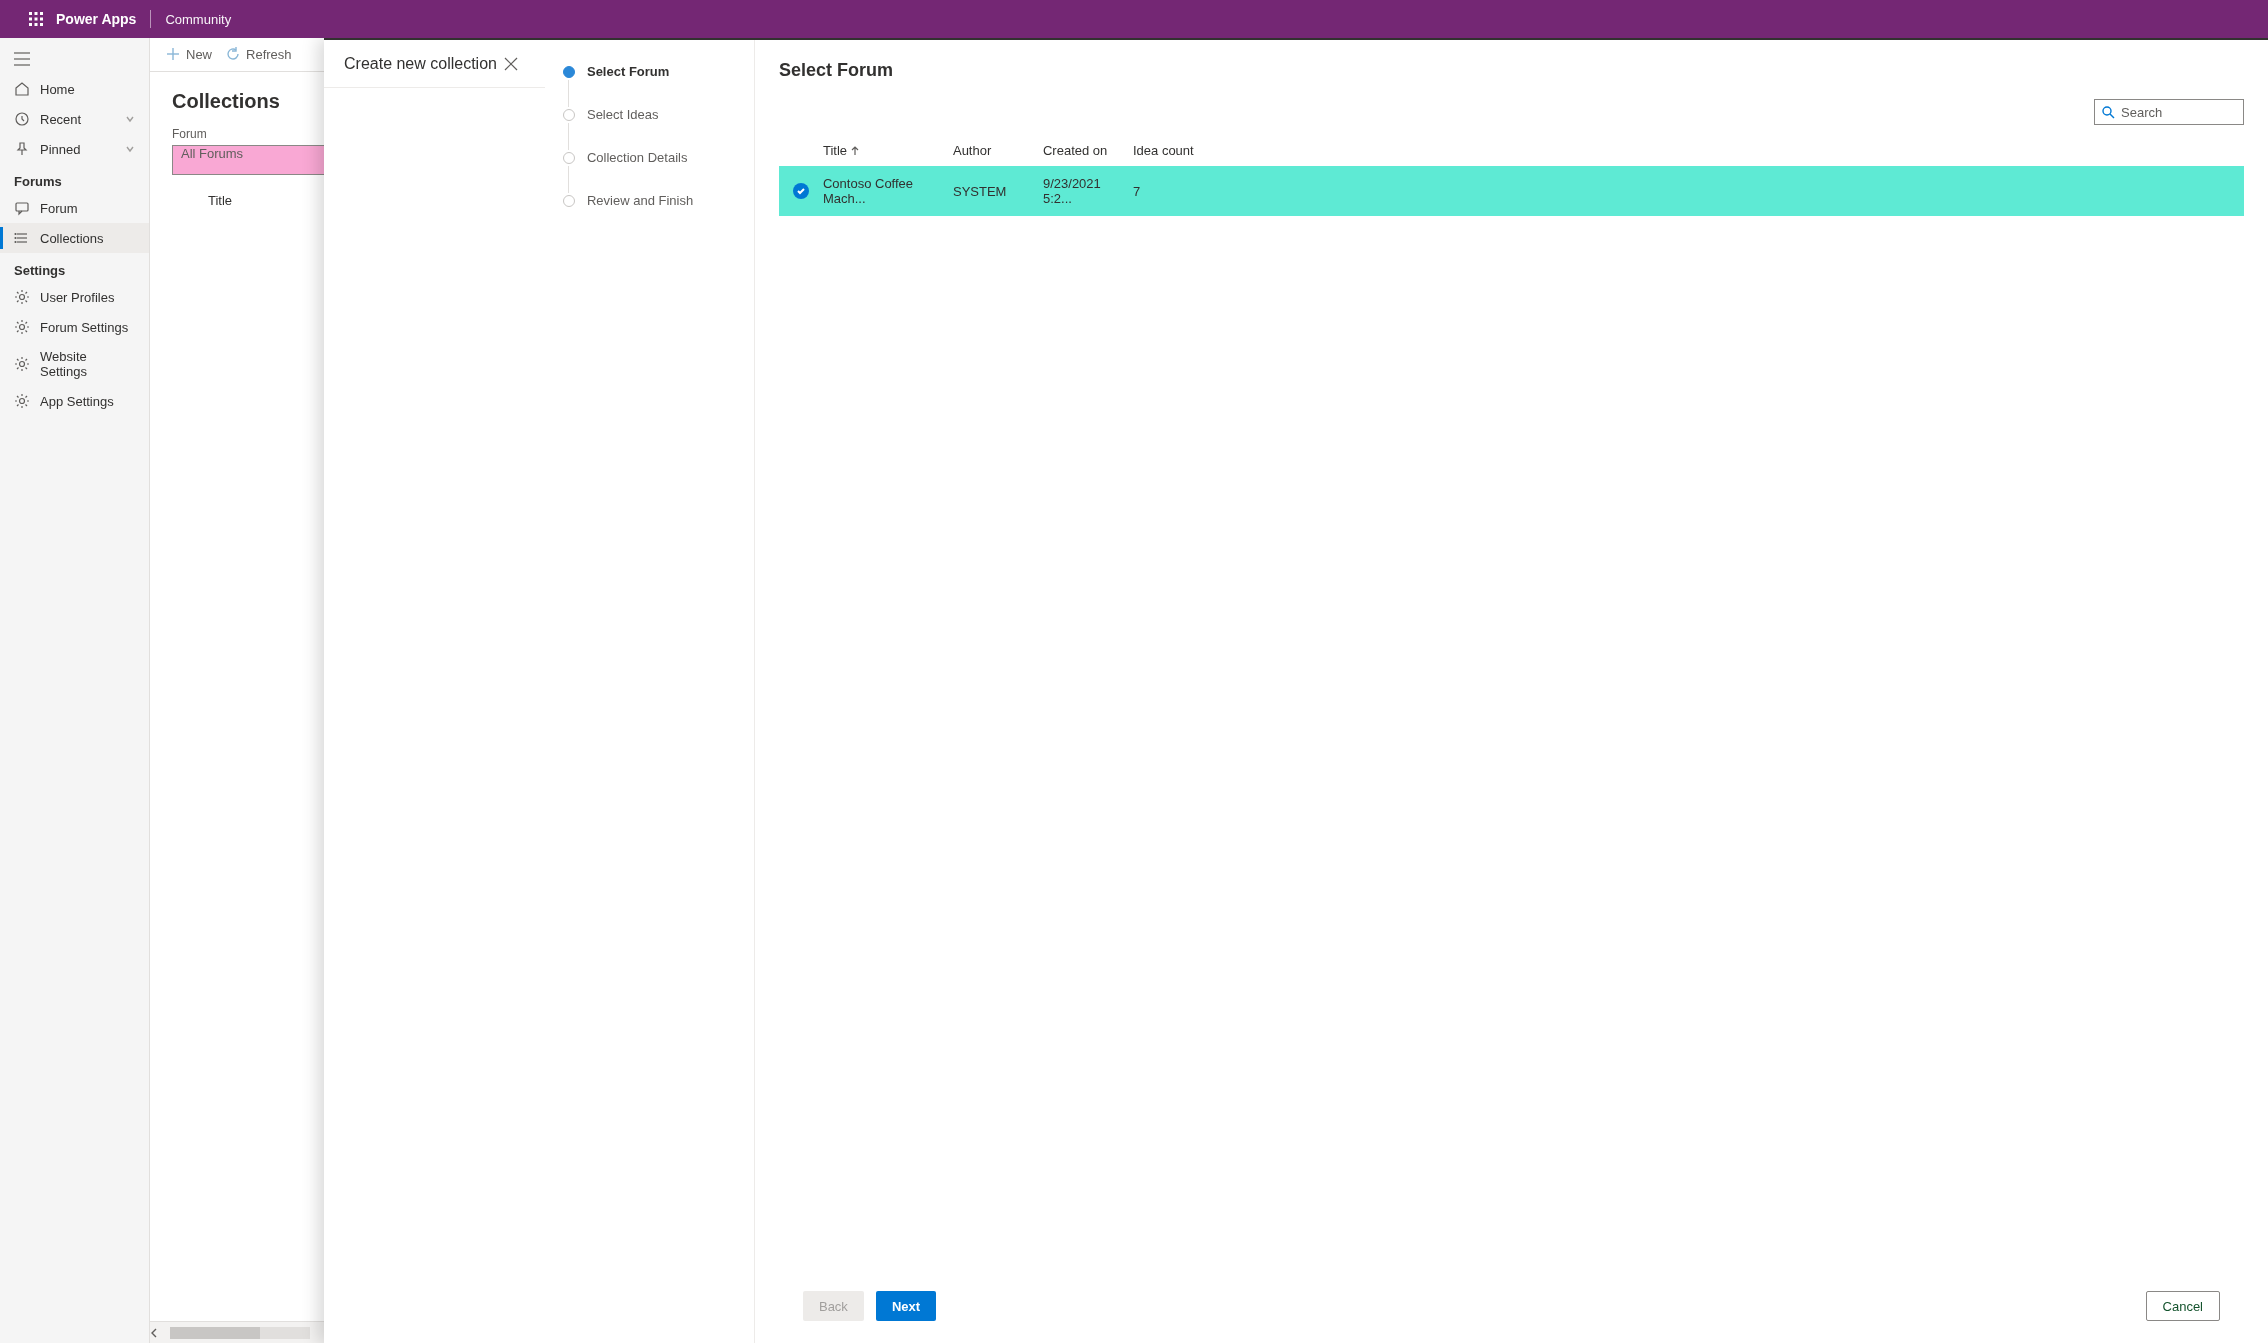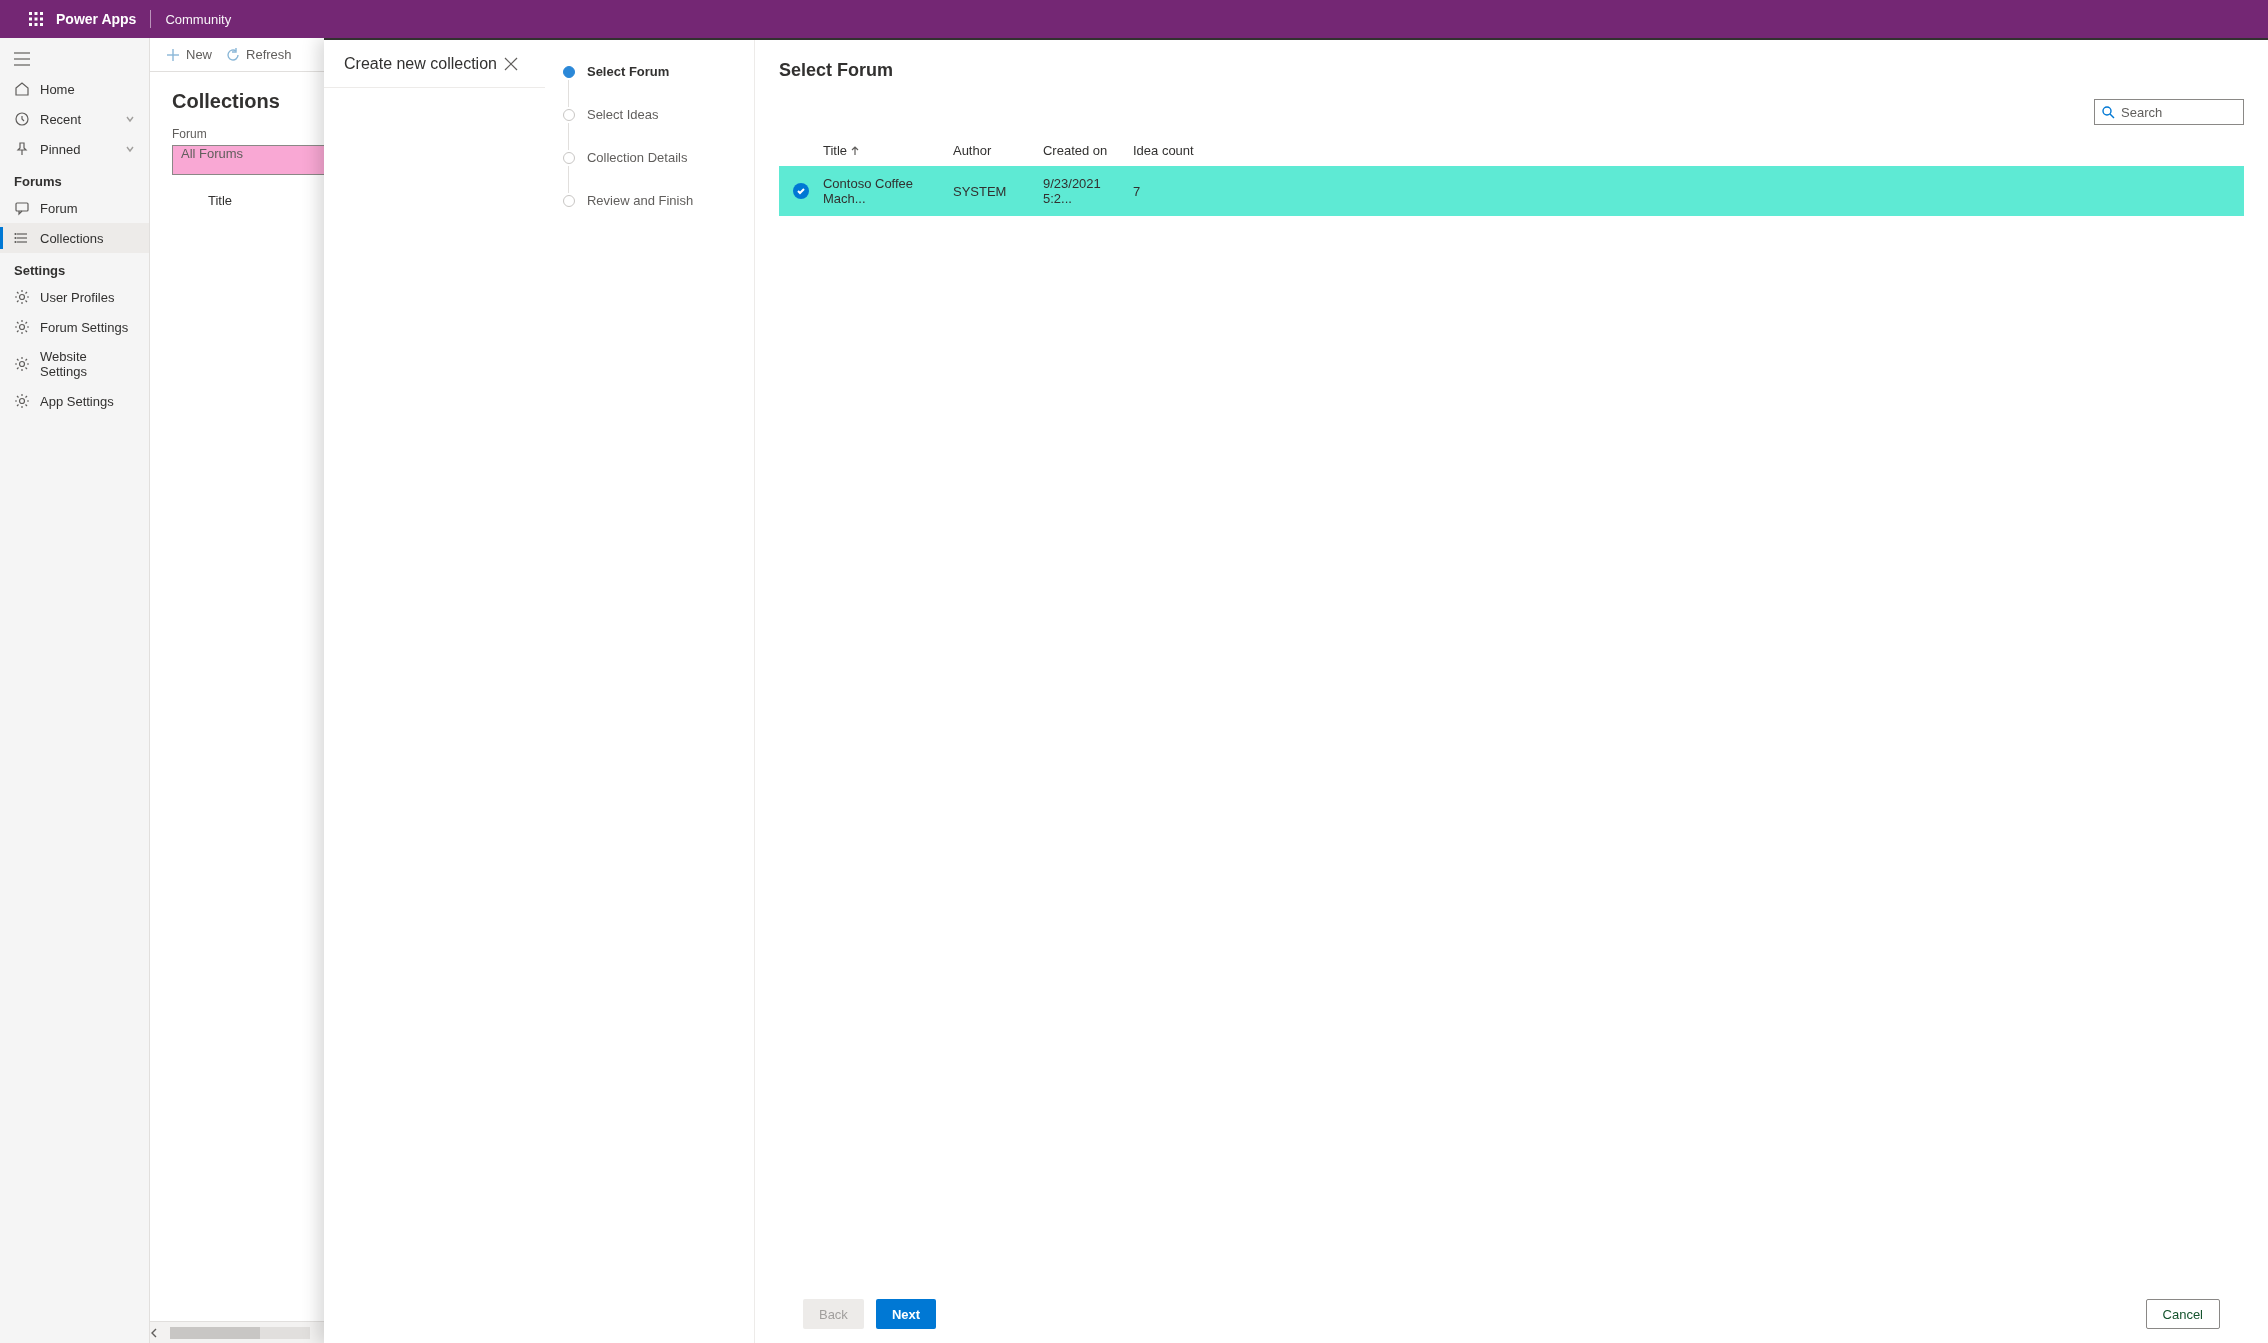--- a/index.html
+++ b/index.html
@@ -53,21 +53,21 @@
     flex: 1;
     background: #faf9f8;
     display: flex;
     flex-direction: column;
     overflow: hidden;
   }
   .cmdbar {
     height: 34px; background: #fff; border-bottom: 1px solid #e1dfdd;
     display: flex; align-items: center; padding: 0 16px; gap: 14px;
   }
-  .cmdbar .cmd { display: flex; align-items: center; gap: 6px; color: #605e5c; cursor: pointer; font-size: 13px; }
+  .cmdbar .cmd { display: flex; align-items: flex-start; gap: 6px; color: #605e5c; cursor: pointer; font-size: 13px; }
   .cmdbar .cmd .ci { width: 14px; height: 14px; }
   .content-body { padding: 18px 22px; flex: 1; background: #fff; overflow: hidden; position: relative; }
   .content-body h1 { font-size: 20px; font-weight: 600; margin-bottom: 14px; }
   .content-body .field-label { font-size: 12px; color: #605e5c; margin-bottom: 4px; display: block; }
   .content-body .forum-select {
     width: 260px; height: 30px; border: 1px solid #8a8886; padding: 0 8px; font-size: 13px; color: #605e5c;
     background: #f9a8d4;
   }
   .content-body .grid-col { margin-top: 18px; font-size: 13px; color: #323130; padding-left: 36px; }
   .content-footer { position: absolute; bottom: 0; left: 0; right: 0; height: 22px; display: flex; align-items: center; background: #f3f2f1; border-top: 1px solid #e1dfdd; }
@@ -133,21 +133,21 @@
   .grid .grow {
     display: flex; align-items: center; font-size: 13px; padding: 10px 0;
     background: #5eead4;
   }
   .grid .grow .sel { width: 44px; display:flex; justify-content:center; }
   .grid .grow .sel .chk {
     width: 16px; height: 16px; border-radius: 50%; background: #0078d4; display:flex; align-items:center; justify-content:center;
   }
 
   .panel-footer {
-    height: 52px; border-top: 0; display: flex; align-items: flex-end; padding: 0 24px; gap: 12px;
+    height: 52px; border-top: 0; display: flex; align-items: flex-start; padding: 0 24px; gap: 12px;
     margin-top: auto; padding-bottom: 14px;
   }
   .btn {
     height: 30px; padding: 0 16px; font-size: 13px; border: none; cursor: pointer; border-radius: 2px;
     display: inline-flex; align-items: center; justify-content: center;
   }
   .btn.secondary { background: #edebe9; color: #a19f9d; }
   .btn.primary { background: #0078d4; color: #fff; font-weight: 600; }
   .btn.outline { background: #fff; border: 1px solid #8a8886; color: #14532d; }
   .panel-footer .spacer { flex: 1; }

